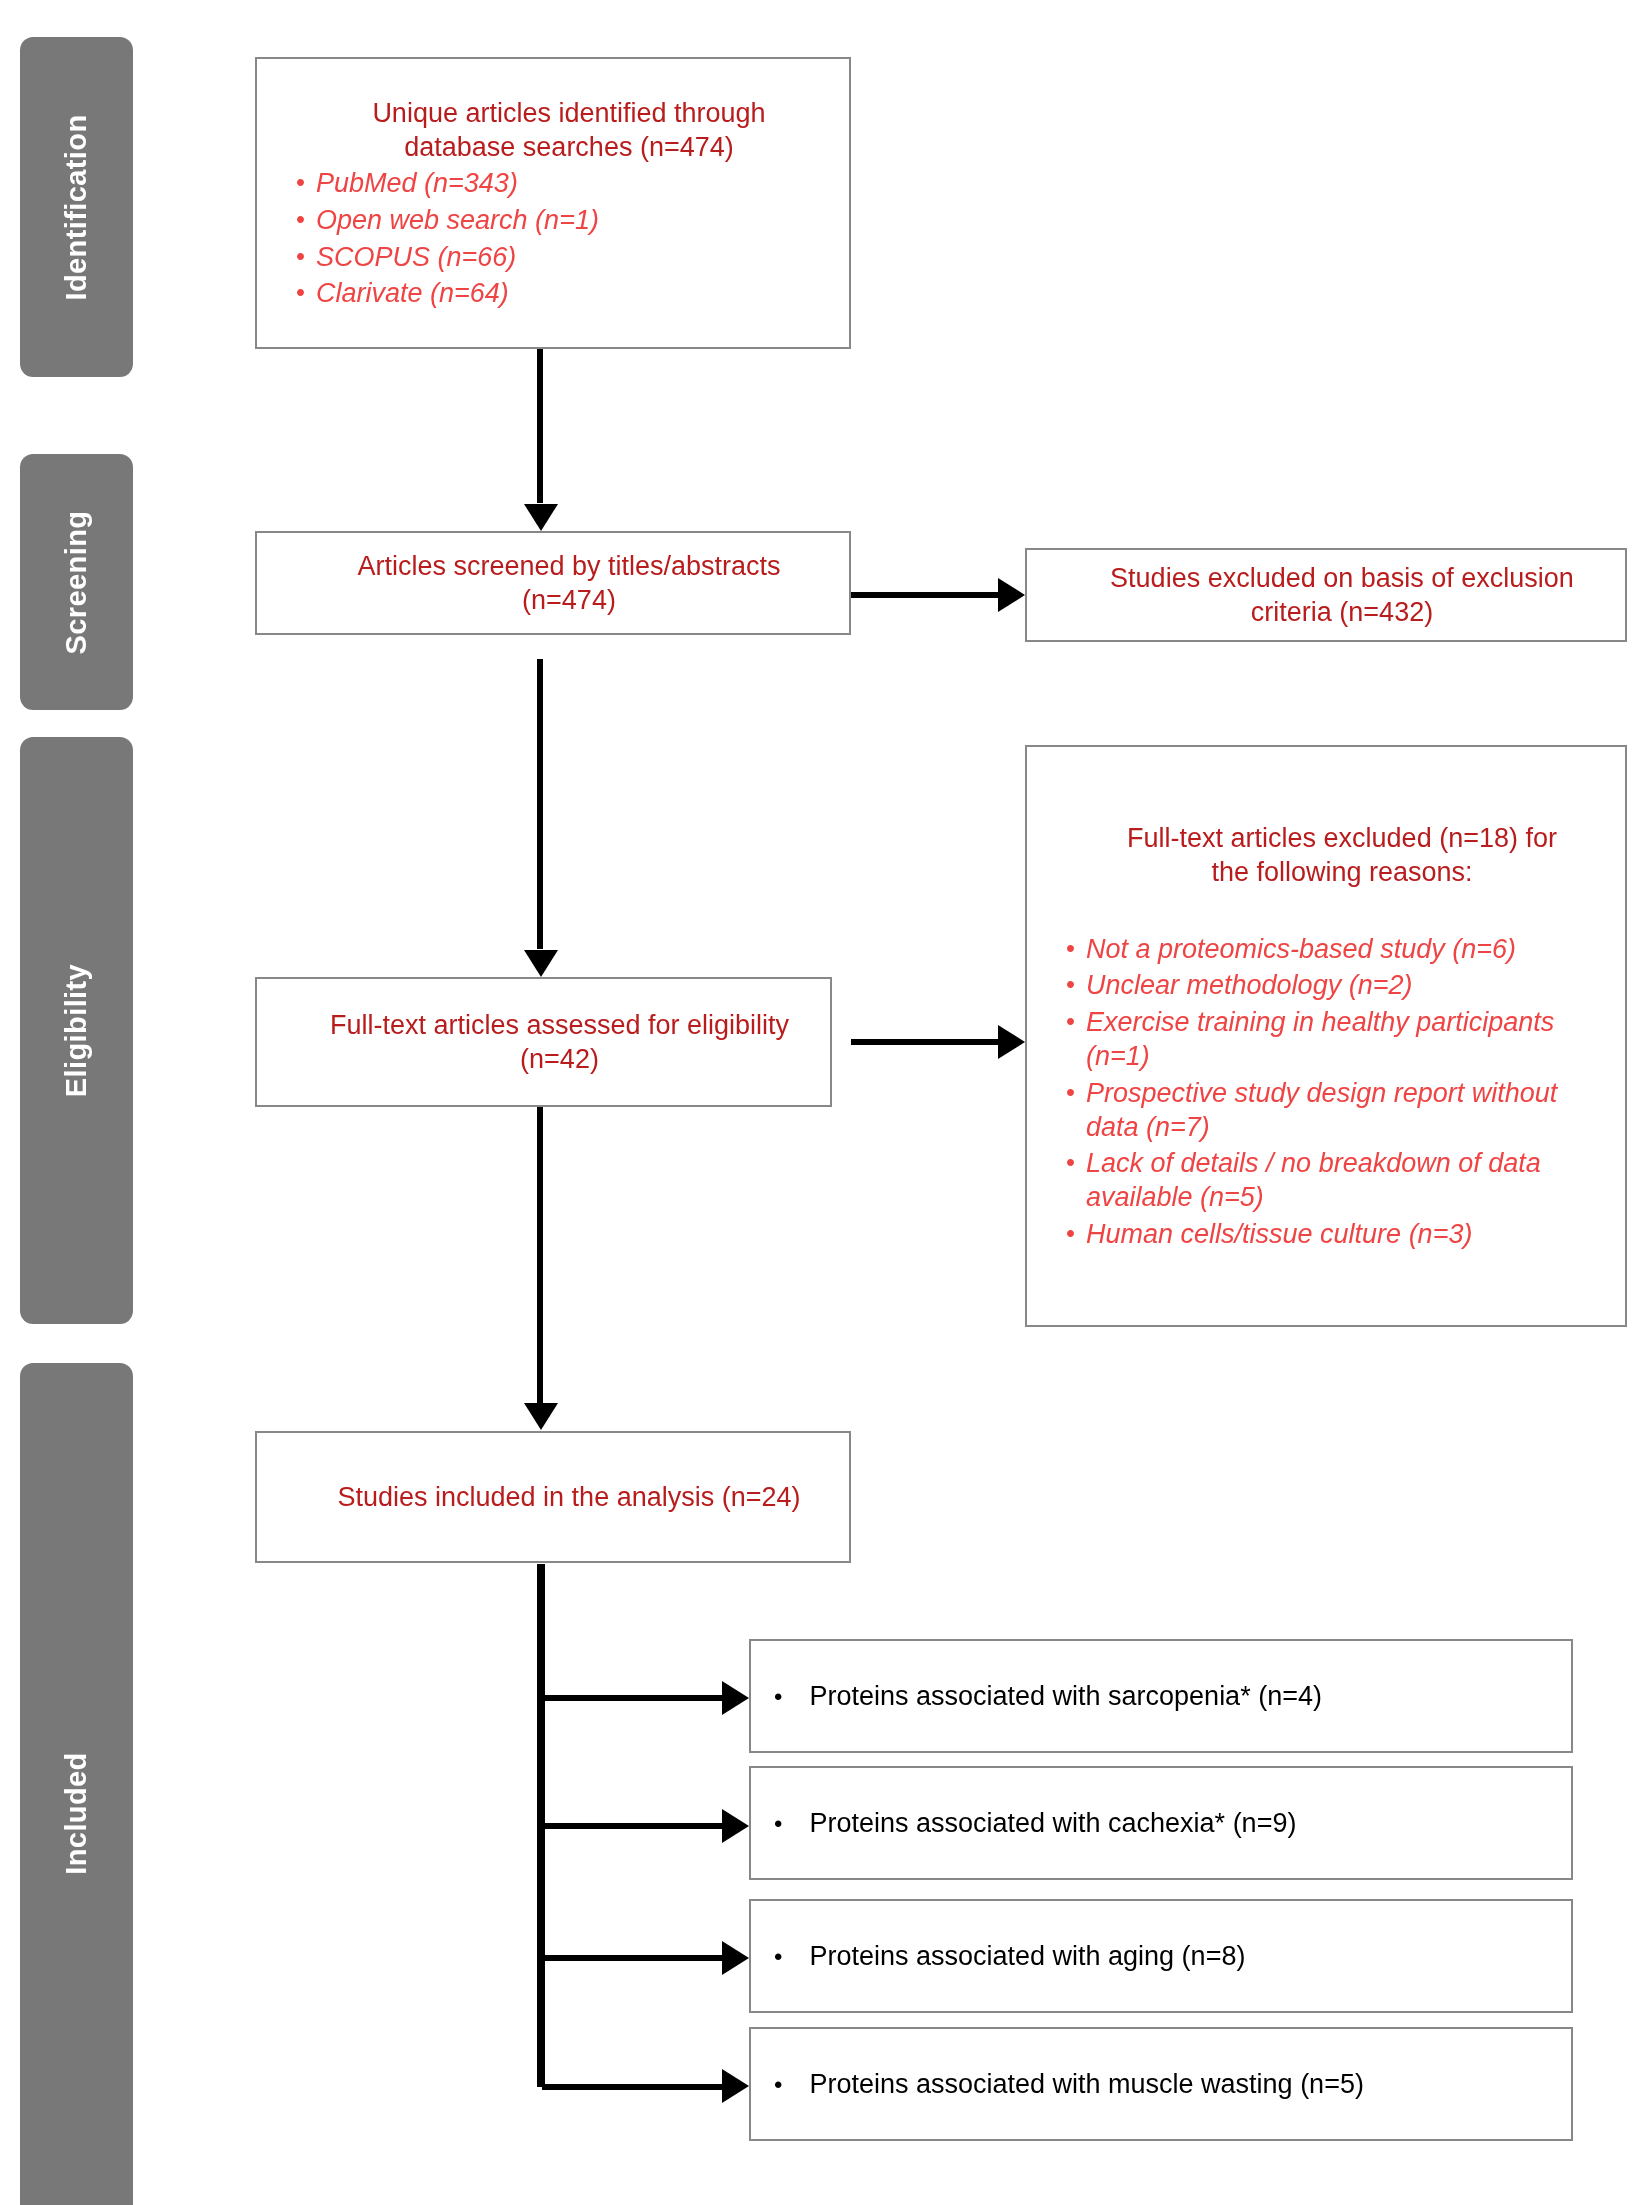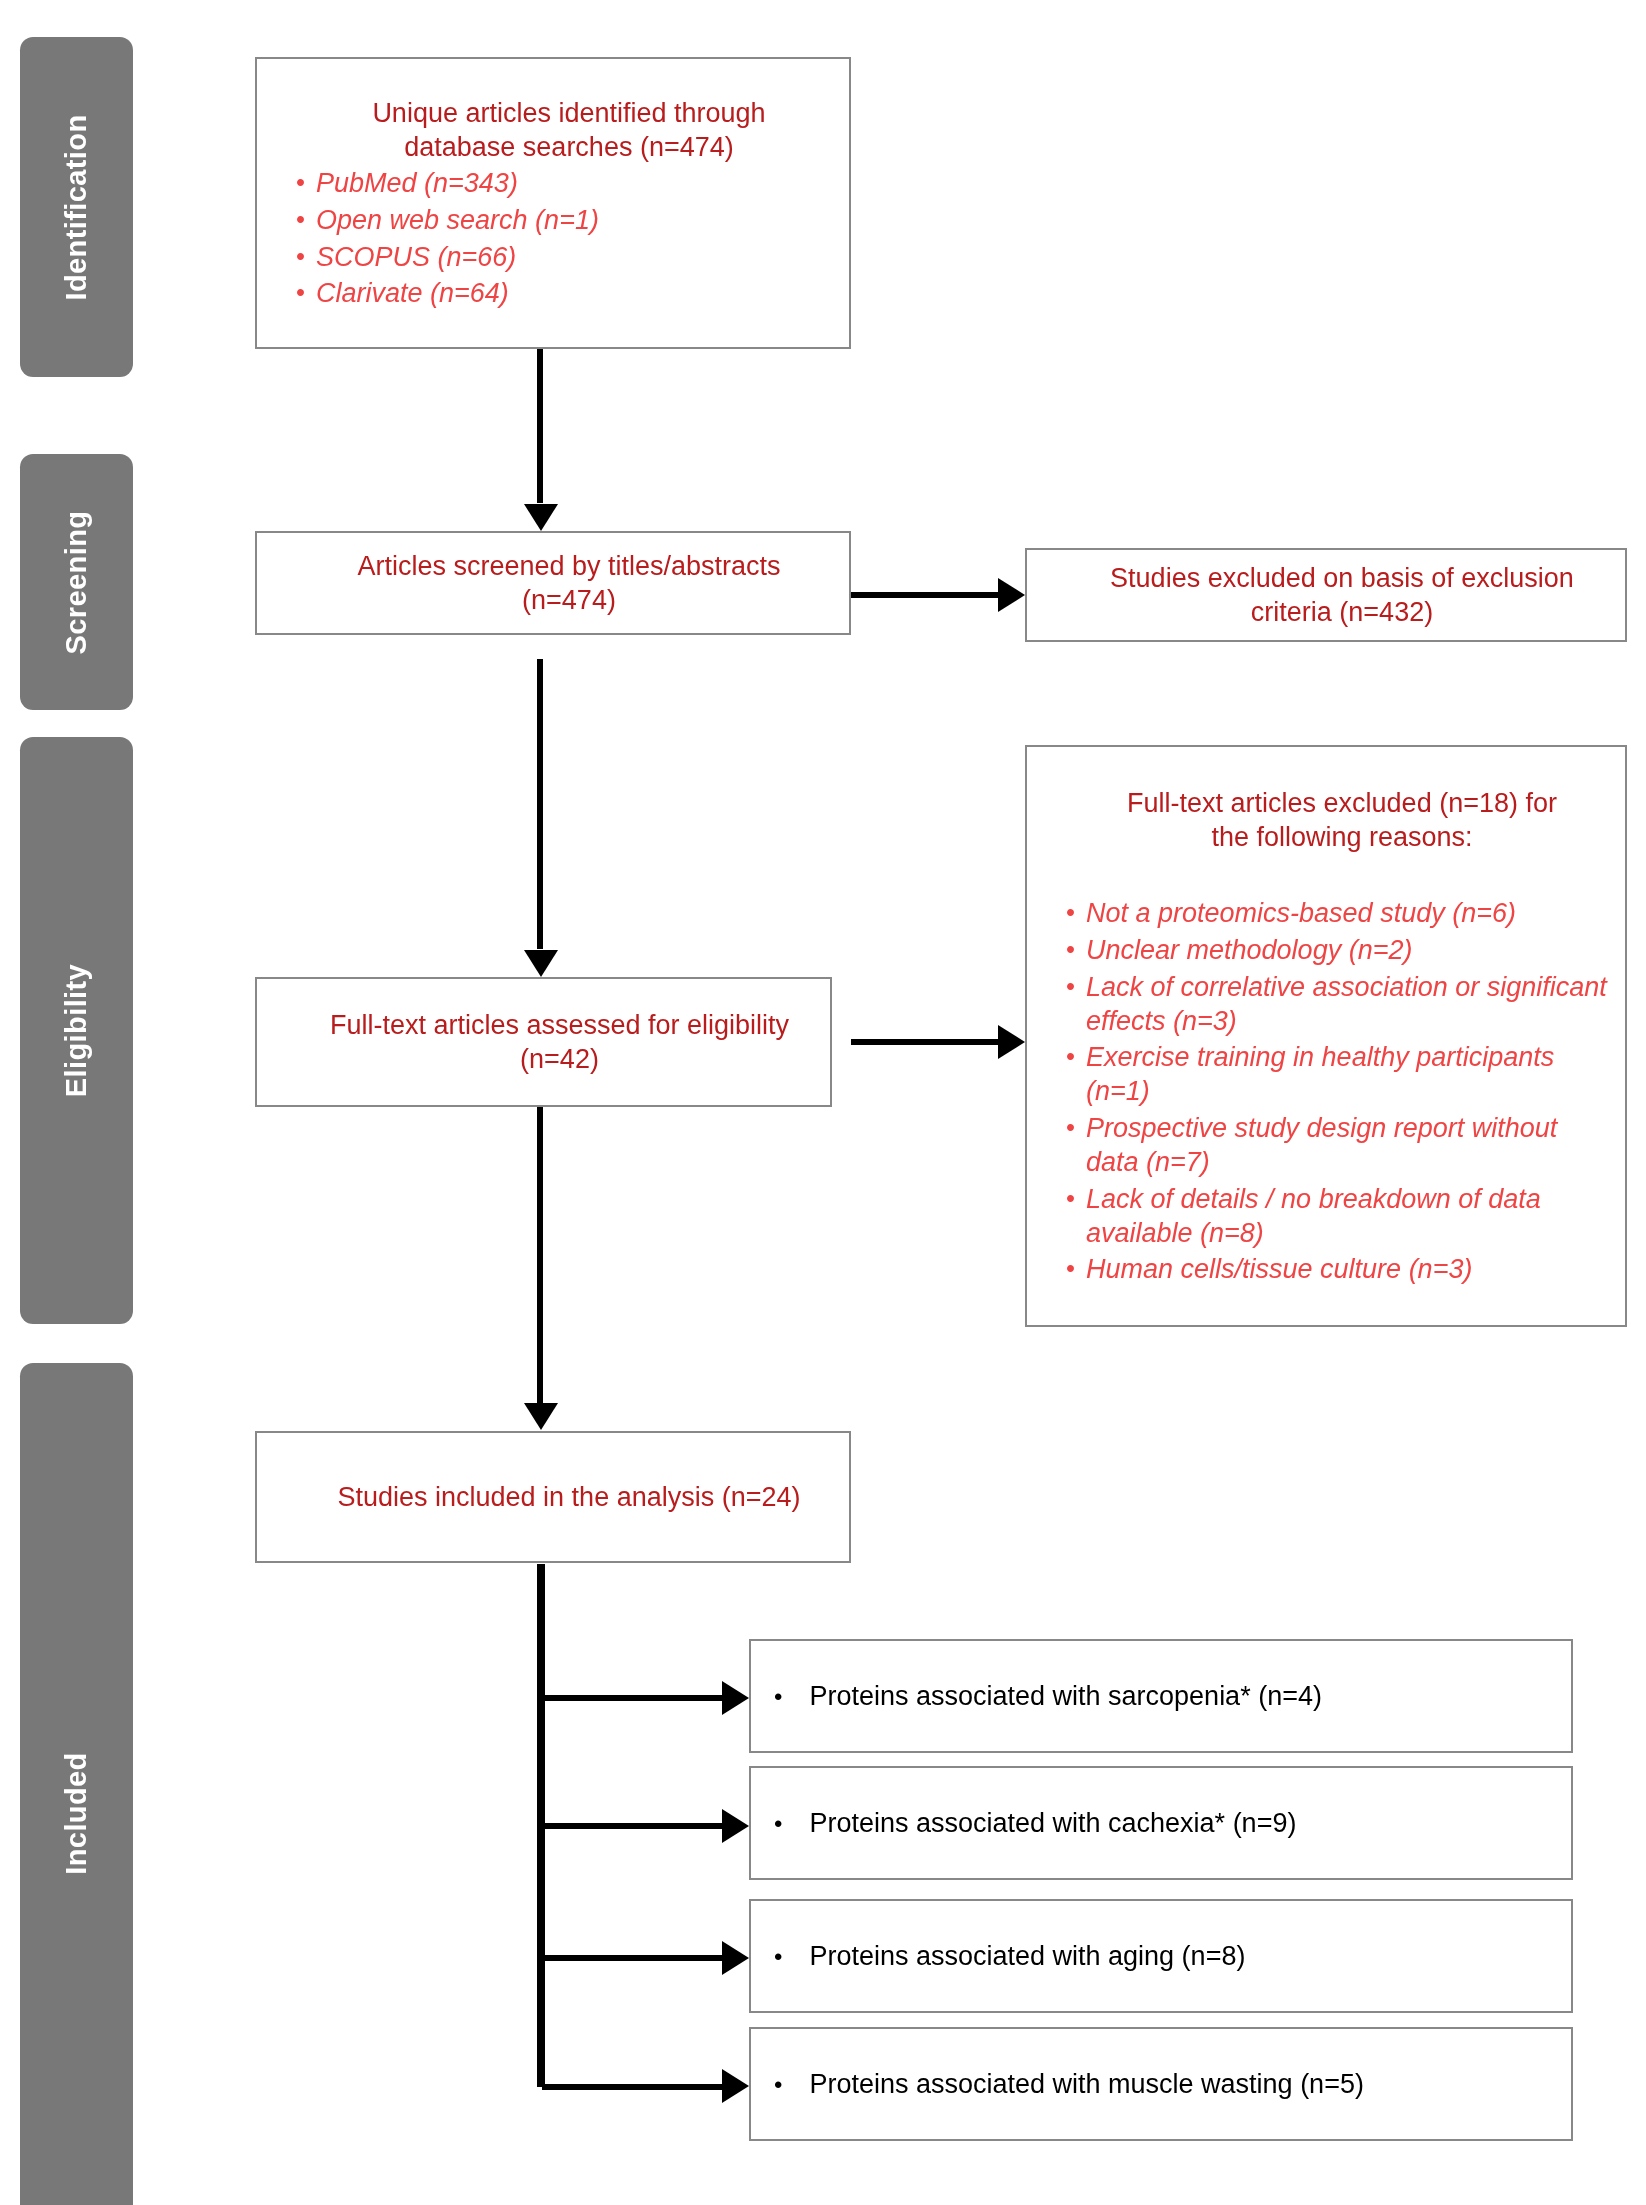--- a/index.html
+++ b/index.html
@@ -188,24 +188,23 @@
 
   <div class="hline" style="left:851px; top:1039px; width:147px;"></div>
   <div class="arrow-right" style="left:998px; top:1025px;"></div>
 
   <div class="flow-box" style="left:1025px; top:745px; width:602px; height:582px;gap:40px;">
     <div class="box-title">Full-text articles excluded (n=18) for
 the following reasons:</div>
     <ul class="box-list">
       <li>Not a proteomics-based study (n=6)</li>
       <li>Unclear methodology (n=2)</li>
-      <li>Lack of correlative association or significant effects (n=3)</li>
       <li>Exercise training in healthy participants (n=1)</li>
       <li>Prospective study design report without data (n=7)</li>
-      <li>Lack of details / no breakdown of data available (n=8)</li>
+      <li>Lack of details / no breakdown of data available (n=5)</li>
       <li>Human cells/tissue culture (n=3)</li>
     </ul>
   </div>
 
   <div class="vline" style="left:537px; top:1107px; height:296px;"></div>
   <div class="arrow-down" style="left:524px; top:1403px;"></div>
 
   <div class="flow-box" style="left:255px; top:1431px; width:596px; height:132px;">
     <div class="box-title">Studies included in the analysis (n=24)</div>
   </div>

